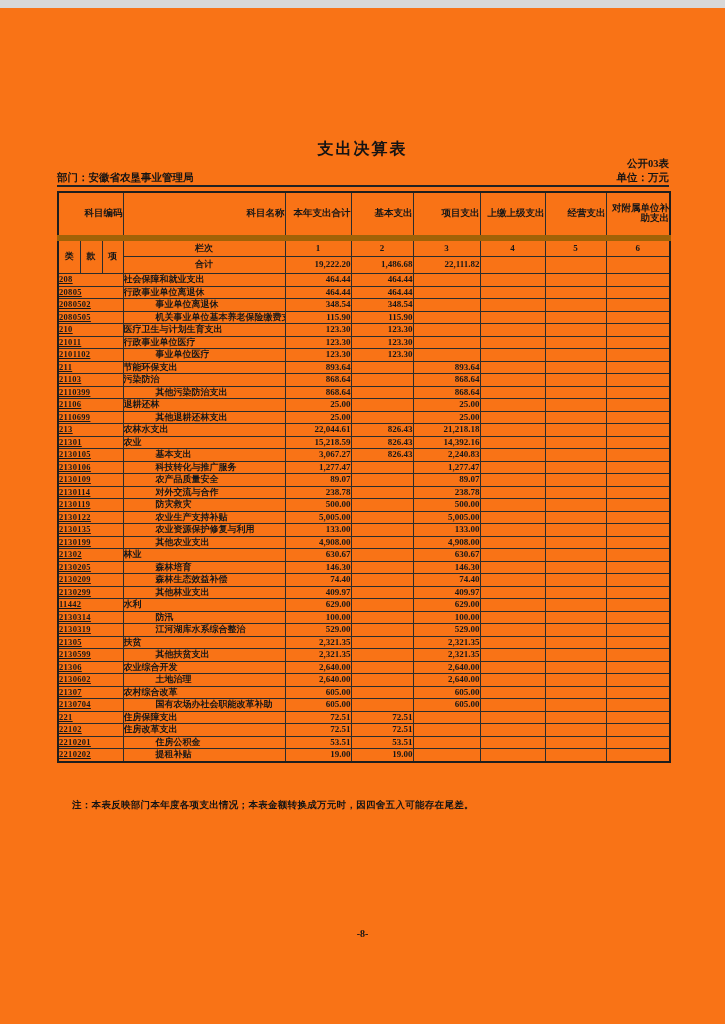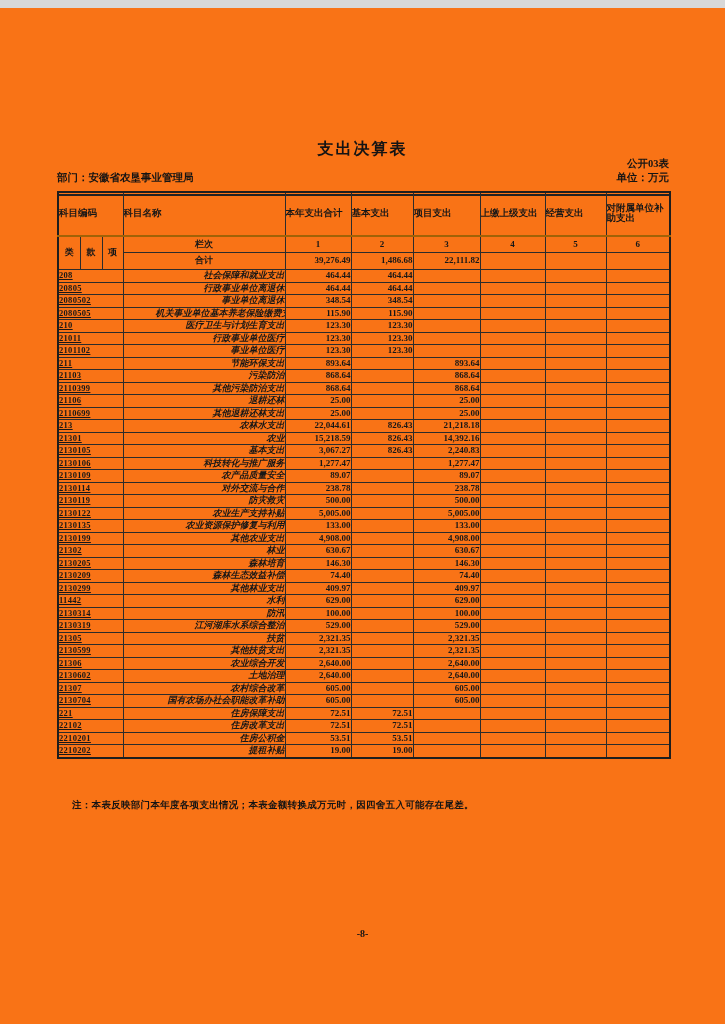--- a/index.html
+++ b/index.html
@@ -18,39 +18,39 @@
   }
   .form-code{
     position:absolute;top:149px;left:57px;width:612px;
     text-align:right;font-size:10.5px;font-weight:bold;
   }
   .meta{
     position:absolute;top:163px;left:57px;width:612px;
     display:flex;justify-content:space-between;align-items:flex-end;
     font-size:10.5px;font-weight:bold;
     border-bottom:2px solid #222;
-    padding-bottom:9px;
+    padding-bottom:0;
   }
   table.acct{
     position:absolute;top:183px;left:57px;
     width:612px;border-collapse:collapse;table-layout:fixed;
     font-size:9px;font-weight:bold;line-height:1.05;
   }
   table.acct td,table.acct th{
     border:1px solid #2c2c2c;
     padding:0;overflow:hidden;white-space:nowrap;
     font-weight:bold;color:#171717;
   }
   table.acct{border:2px solid #1e1e1e;}
-  tr.hdr th{height:42px;text-align:left;white-space:normal;font-size:9.5px;border-bottom:2px solid #a16207;}
+  tr.hdr th{height:42px;text-align:right;white-space:normal;font-size:9.5px;border-bottom:6px solid #a16207;}
   tr.lanci td{height:15px;}
   tr.heji td{height:16px;}
   tbody.data td{height:11.5px;}
   td.code{text-align:left;padding-left:3px;font-size:8.5px;letter-spacing:0.3px;text-decoration:underline;}
-  td.name{text-align:right;padding-left:4px;font-style:italic;}
+  td.name{text-align:left;padding-left:4px;}
   td.name.indent{padding-left:32px;}
   td.num{text-align:right;padding-right:3px;}
   td.center{text-align:center;}
   .footnote{
     position:absolute;top:791px;left:72px;width:640px;
     font-size:9.5px;font-weight:bold;letter-spacing:0.3px;
   }
   .pageno{
     position:absolute;top:920px;left:0;width:100%;
     text-align:center;font-size:10px;font-weight:bold;
@@ -105,21 +105,21 @@
         <td class="center">栏次</td>
         <td class="center">1</td>
         <td class="center">2</td>
         <td class="center">3</td>
         <td class="center">4</td>
         <td class="center">5</td>
         <td class="center">6</td>
       </tr>
       <tr class="heji">
         <td class="center">合计</td>
-        <td class="num">39,276.49</td>
+        <td class="num">19,222.20</td>
         <td class="num">1,486.68</td>
         <td class="num">22,111.82</td>
         <td class="num"></td>
         <td class="num"></td>
         <td class="num"></td>
       </tr>
     </thead>
     <tbody class="data">
         <tr>
           <td class="code" colspan="3">208</td>

